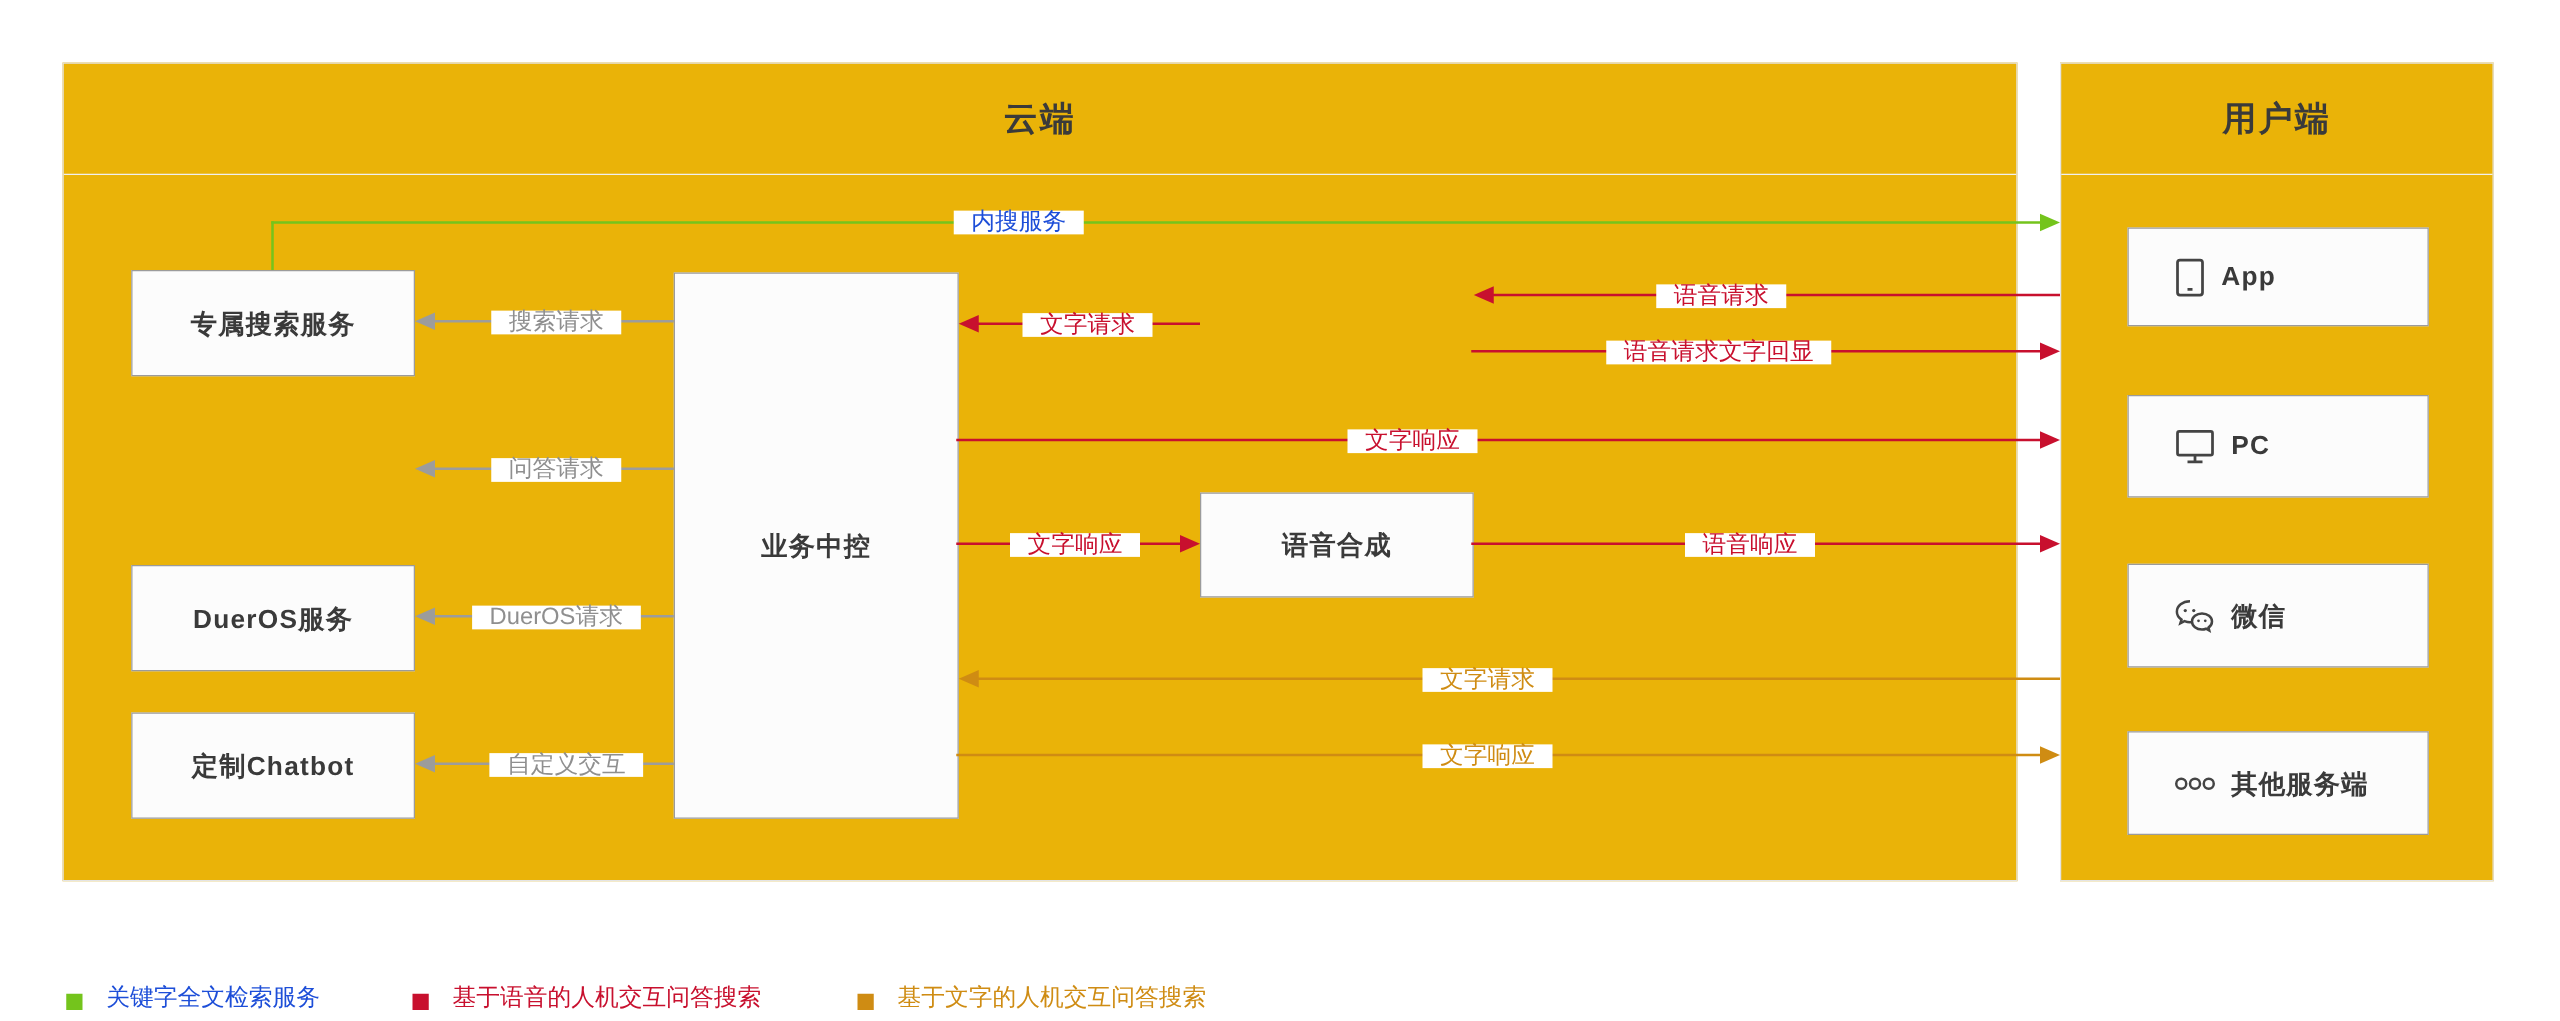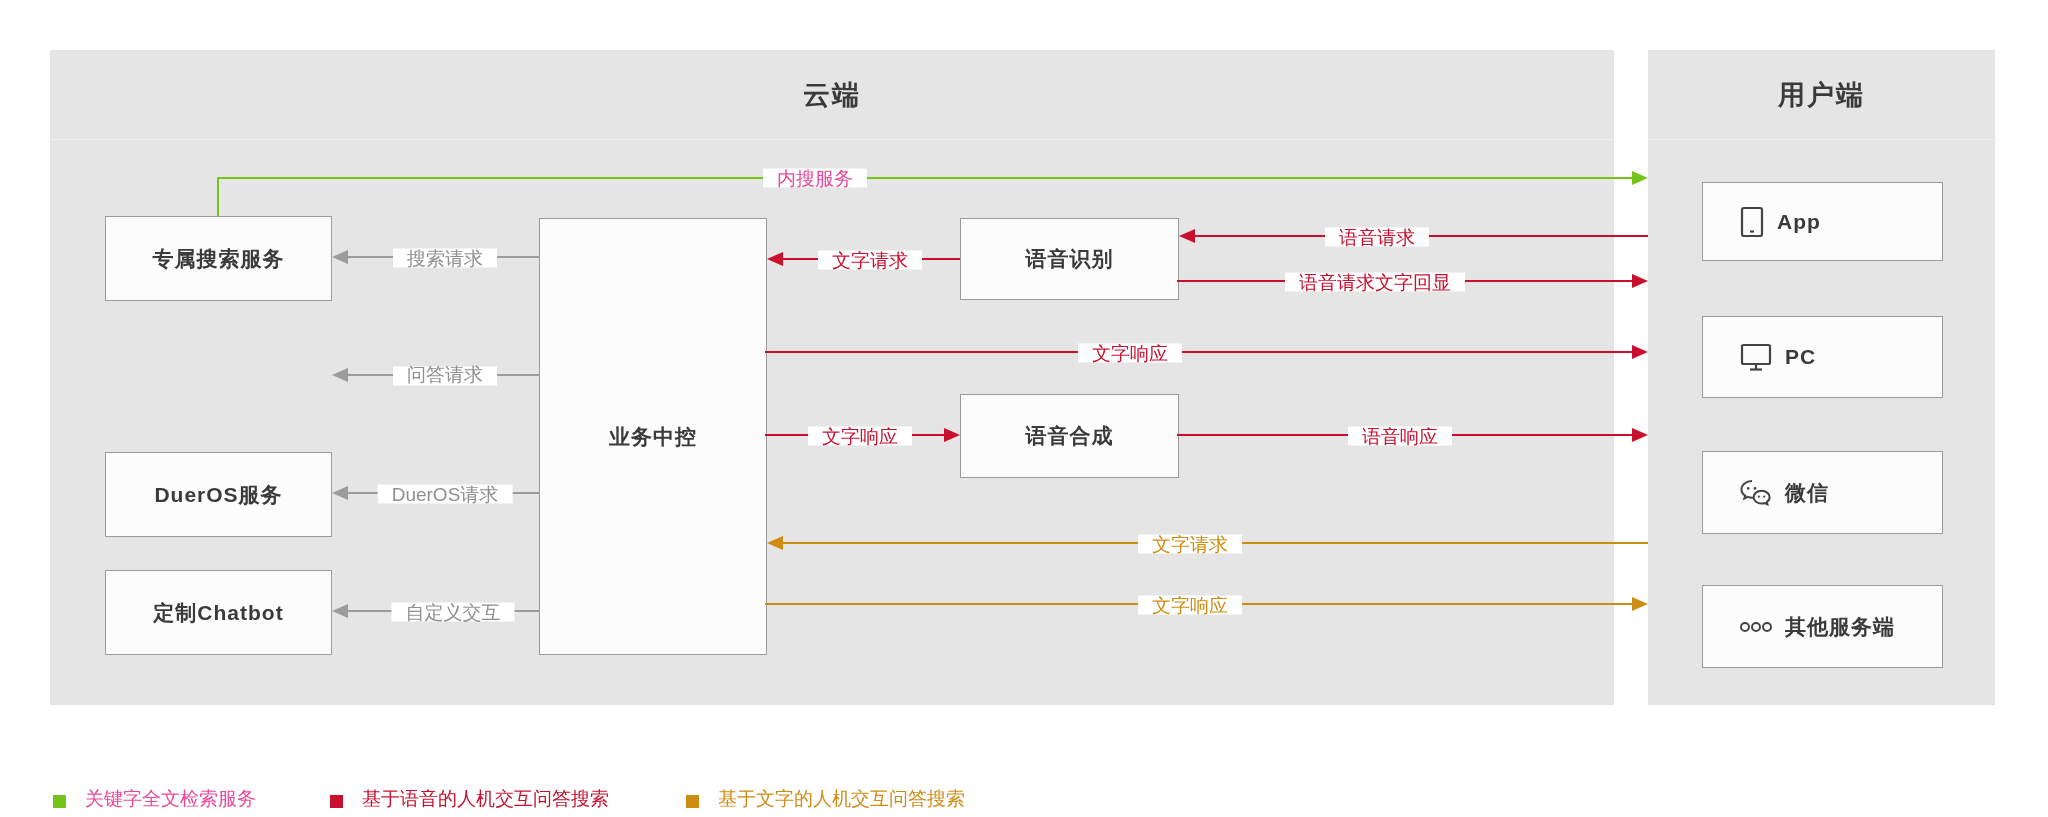--- a/index.html
+++ b/index.html
@@ -1,18 +1,18 @@
 <!DOCTYPE html>
 <html><head>
 <meta charset="utf-8">
 <style>
   html,body{margin:0;padding:0;background:#fff;}
   #stage{position:relative;width:2048px;height:817px;background:#fff;overflow:hidden;
          font-family:"Liberation Sans","DejaVu Sans",sans-serif;color:#3a3a3a;}
-  .panel{position:absolute;border:1px solid #e4e4e4;background:#e5e5e5;}
+  .panel{position:absolute;border:1px solid #e4e4e4;background:#eab308;}
   .panel-header{height:88px;border-bottom:1px solid #f0f0f0;display:flex;align-items:center;justify-content:center;}
   .panel-title{font-size:27px;font-weight:700;color:#3a3a3a;letter-spacing:2px;}
   .node{position:absolute;border:1px solid #9b9b9b;background:#fcfcfc;display:flex;align-items:center;justify-content:center;}
   .node-label{font-size:21px;font-weight:600;color:#3a3a3a;letter-spacing:1px;}
   .client-node{position:absolute;border:1px solid #9b9b9b;background:#fcfcfc;display:flex;align-items:center;padding-left:36px;gap:12px;box-sizing:border-box;}
   .icon{flex:0 0 auto;display:flex;align-items:center;justify-content:center;}
   .icon svg{display:block;}
   .hline{position:absolute;height:2px;}
   .vline{position:absolute;width:2px;}
   .c-gray{background:#9c9c9c;}
@@ -21,21 +21,21 @@
   .c-orange{background:#cf8c13;}
   .ah{position:absolute;width:0;height:0;border-top:7px solid transparent;border-bottom:7px solid transparent;}
   .ah-l-gray{border-right:16px solid #9c9c9c;}
   .ah-r-green{border-left:16px solid #74c41c;}
   .ah-l-red{border-right:16px solid #c8102e;}
   .ah-r-red{border-left:16px solid #c8102e;}
   .ah-l-orange{border-right:16px solid #cf8c13;}
   .ah-r-orange{border-left:16px solid #cf8c13;}
   .flow-label{position:absolute;transform:translate(-50%,-50%);background:#fff;padding:0 14px;font-size:19px;white-space:nowrap;line-height:1;}
   .t-gray{color:#8f8f8f;}
-  .t-green{color:#ec4899;}
+  .t-green{color:#1d4ed8;}
   .t-red{color:#c8102e;}
   .t-orange{color:#cf8c13;}
   .legend-item{position:absolute;display:flex;align-items:flex-end;gap:19px;height:20px;top:788px;}
   .legend-sq{width:13px;height:13px;}
   .legend-text{font-size:19px;line-height:1;white-space:nowrap;}
 </style>
 </head>
 <body>
 
 <div id="stage">
@@ -59,23 +59,20 @@
     <span class="node-label">DuerOS服务</span>
   </div>
   <div class="node" style="left:105px;top:570px;width:225px;height:83px;">
     <span class="node-label">定制Chatbot</span>
   </div>
 
   <div class="node" style="left:539px;top:218px;width:226px;height:435px;">
     <span class="node-label">业务中控</span>
   </div>
 
-  <div class="node" style="left:960px;top:218px;width:217px;height:80px;">
-    <span class="node-label">语音识别</span>
-  </div>
   <div class="node" style="left:960px;top:394px;width:217px;height:82px;">
     <span class="node-label">语音合成</span>
   </div>
 
   <div class="client-node" style="left:1702px;top:182px;width:241px;height:79px;">
     <span class="icon">
       <svg width="26" height="34" viewBox="0 0 26 34">
           <rect x="3" y="3" width="20" height="28" rx="2" fill="none" stroke="#444" stroke-width="2.2"></rect>
           <line x1="11" y1="26.5" x2="15" y2="26.5" stroke="#444" stroke-width="2.2"></line>
         </svg>

